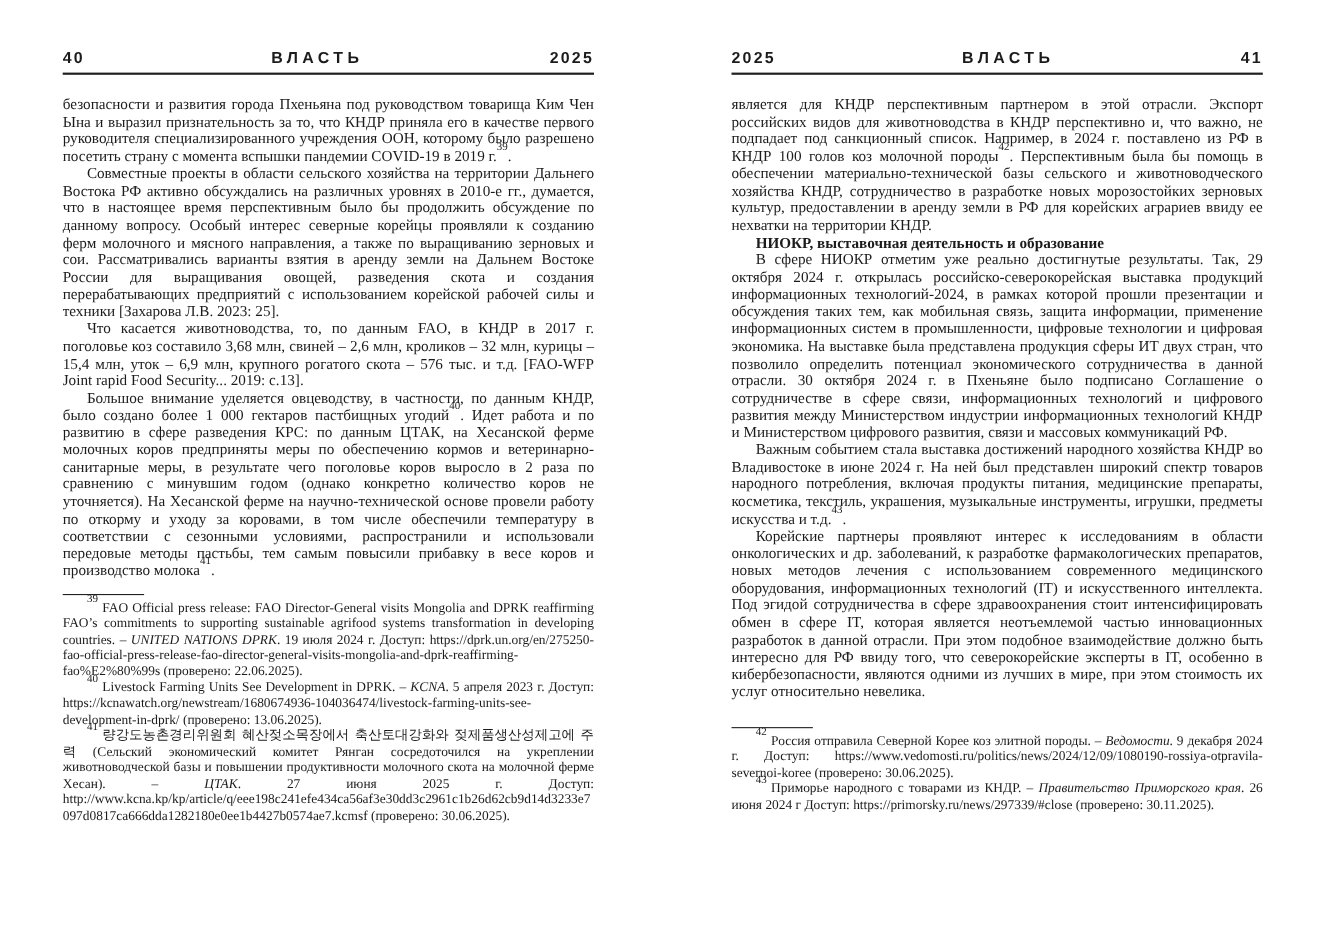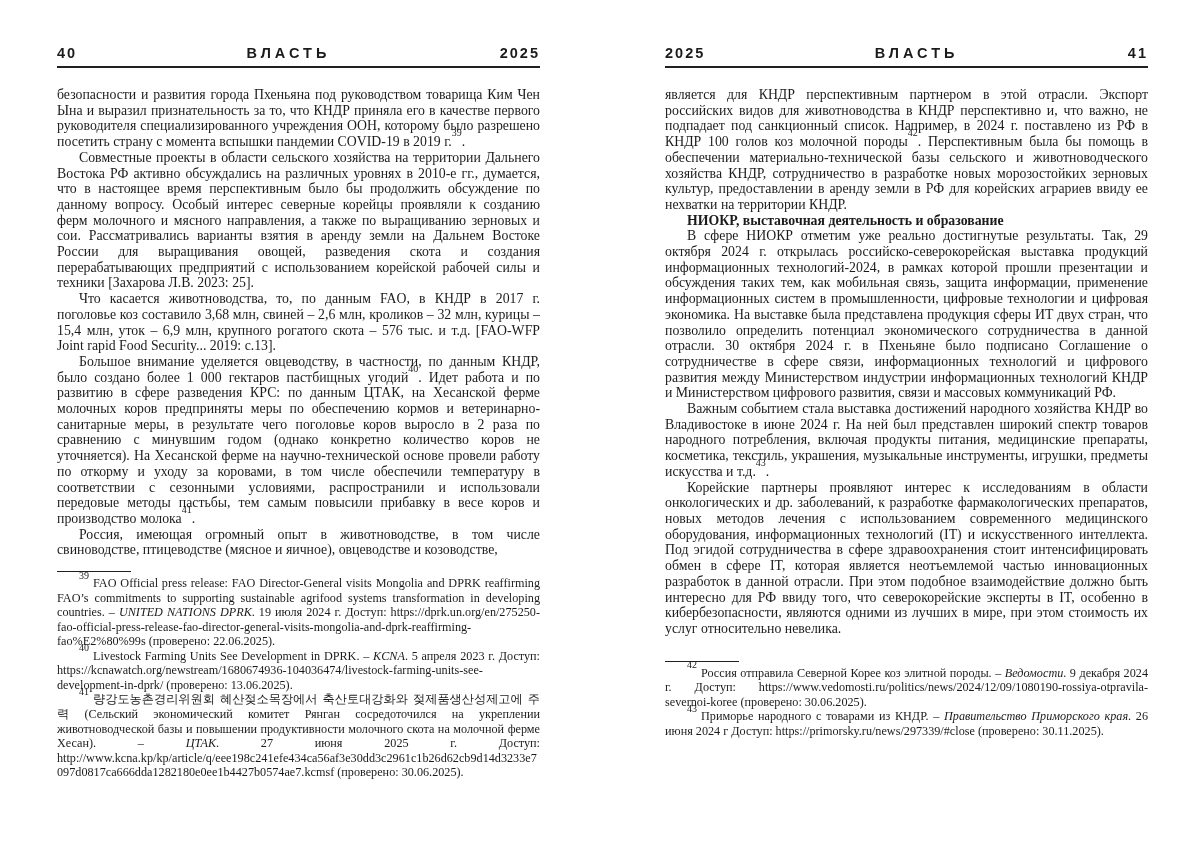--- a/index.html
+++ b/index.html
@@ -49,21 +49,20 @@
       <span class="l">40</span>
       <span class="c">ВЛАСТЬ</span>
       <span class="r">2025</span>
     </header>
 
     <div class="body">
       <p class="para noindent"><span>безопасности и развития города Пхеньяна под руководством товарища Ким Чен Ына и выразил признательность за то, что КНДР приняла его в качестве первого руководителя специализированного учреждения ООН, которому было разрешено посетить страну с момента вспышки пандемии COVID-19 в 2019 г.</span><sup class="ref">39</sup><span>.</span></p>
       <p class="para"><span>Совместные проекты в области сельского хозяйства на территории Дальнего Востока РФ активно обсуждались на различных уровнях в 2010-е гг., думается, что в настоящее время перспективным было бы продолжить обсуждение по данному вопросу. Особый интерес северные корейцы проявляли к созданию ферм молочного и мясного направления, а также по выращиванию зерновых и сои. Рассматривались варианты взятия в аренду земли на Дальнем Востоке России для выращивания овощей, разведения скота и создания перерабатывающих предприятий с использованием корейской рабочей силы и техники [Захарова Л.В. 2023: 25].</span></p>
       <p class="para"><span>Что касается животноводства, то, по данным FAO, в КНДР в 2017 г. поголовье коз составило 3,68 млн, свиней – 2,6 млн, кроликов – 32 млн, курицы – 15,4 млн, уток – 6,9 млн, крупного рогатого скота – 576 тыс. и т.д. [FAO-WFP Joint rapid Food Security... 2019: с.13].</span></p>
       <p class="para"><span>Большое внимание уделяется овцеводству, в частности, по данным КНДР, было создано более 1 000 гектаров пастбищных угодий</span><sup class="ref">40</sup><span>. Идет работа и по развитию в сфере разведения КРС: по данным ЦТАК, на Хесанской ферме молочных коров предприняты меры по обеспечению кормов и ветеринарно-санитарные меры, в результате чего поголовье коров выросло в 2 раза по сравнению с минувшим годом (однако конкретно количество коров не уточняется). На Хесанской ферме на научно-технической основе провели работу по откорму и уходу за коровами, в том числе обеспечили температуру в соответствии с сезонными условиями, распространили и использовали передовые методы пастьбы, тем самым повысили прибавку в весе коров и производство молока</span><sup class="ref">41</sup><span>.</span></p>
-      <p class="para"><span>Россия, имеющая огромный опыт в животноводстве, в том числе свиноводстве, птицеводстве (мясное и яичное), овцеводстве и козоводстве,</span></p>
     </div>
 
     <div class="footnotes">
       <div class="fn-rule"></div>
       <p class="fn"><sup class="ref">39</sup><span>FAO Official press release: FAO Director-General visits Mongolia and DPRK reaffirming FAO’s commitments to supporting sustainable agrifood systems transformation in developing countries. – </span><i>UNITED NATIONS DPRK</i><span>. 19 июля 2024 г. Доступ: https://dprk.un.org/en/275250-fao-official-press-release-fao-director-general-visits-mongolia-and-dprk-reaffirming-fao%E2%80%99s (проверено: 22.06.2025).</span></p>
       <p class="fn"><sup class="ref">40</sup><span>Livestock Farming Units See Development in DPRK. – </span><i>KCNA</i><span>. 5 апреля 2023 г. Доступ: https://kcnawatch.org/newstream/1680674936-104036474/livestock-farming-units-see-development-in-dprk/ (проверено: 13.06.2025).</span></p>
       <p class="fn"><sup class="ref">41</sup><span>량강도농촌경리위원회 혜산젖소목장에서 축산토대강화와 젖제품생산성제고에 주력 (Сельский экономический комитет Рянган сосредоточился на укреплении животноводческой базы и повышении продуктивности молочного скота на молочной ферме Хесан). – </span><i>ЦТАК</i><span>. 27 июня 2025 г. Доступ: http://www.kcna.kp/kp/article/q/eee198c241efe434ca56af3e30dd3c2961c1b26d62cb9d14d3233e7097d0817ca666dda1282180e0ee1b4427b0574ae7.kcmsf (проверено: 30.06.2025).</span></p>
     </div>
   </section>
 

